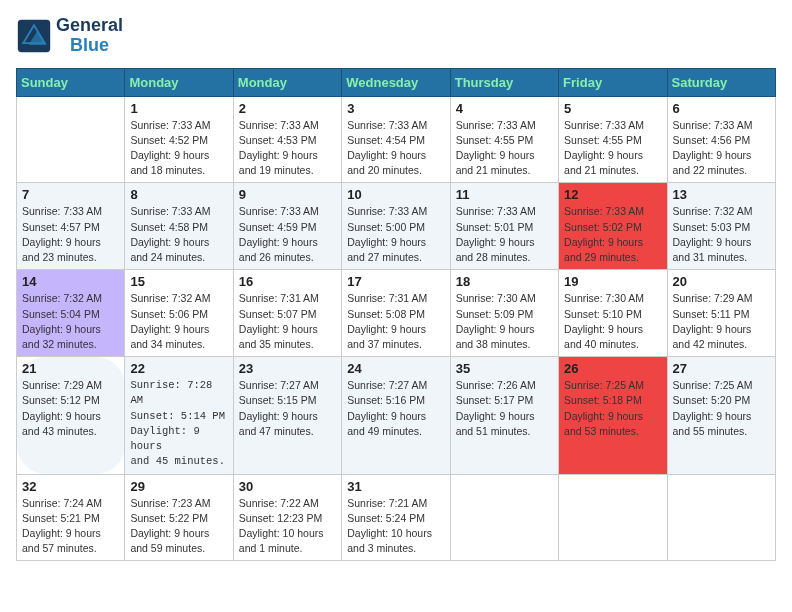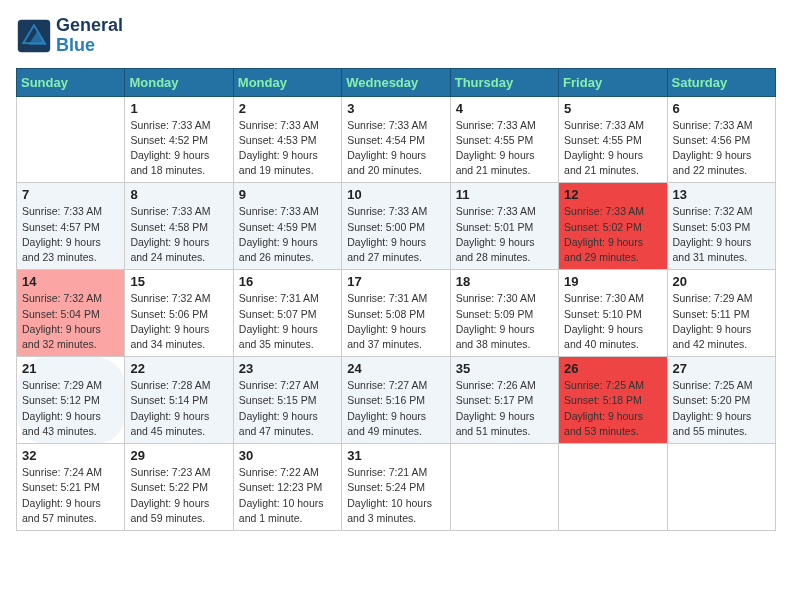--- a/index.html
+++ b/index.html
@@ -19,20 +19,21 @@
     .logo {
       display: flex;
       align-items: center;
       gap: 4px;
     }
     .logo-text {
       font-size: 18px;
       font-weight: bold;
       color: #1a3a5c;
       line-height: 1.1;
+      text-align: center;
     }
     .logo-text span {
       color: #2980b9;
     }
     .logo-icon {
       width: 36px;
       height: 36px;
     }
     .title-block {
       text-align: right;
@@ -211,21 +212,21 @@
         </td>
         <td style="background: rgb(240, 245, 250);">
           <span class="day-number">13</span>
           <div class="day-info" style="white-space: pre-line;">Sunrise: 7:32 AM
 Sunset: 5:03 PM
 Daylight: 9 hours
 and 31 minutes.</div>
         </td>
       </tr>
       <tr>
-        <td style="background: #fca5a5; margin-top: 36px;">
+        <td style="background: #c4b5fd; margin-top: 36px;">
           <span class="day-number">14</span>
           <div class="day-info" style="white-space: pre-line;">Sunrise: 7:32 AM
 Sunset: 5:04 PM
 Daylight: 9 hours
 and 32 minutes.</div>
         </td>
         <td style="background: rgb(255, 255, 255);">
           <span class="day-number">15</span>
           <div class="day-info" style="white-space: pre-line;">Sunrise: 7:32 AM
 Sunset: 5:06 PM
@@ -271,21 +272,21 @@
       <tr>
         <td style="background: rgb(240, 245, 250); border-radius: 29px;">
           <span class="day-number">21</span>
           <div class="day-info" style="white-space: pre-line;">Sunrise: 7:29 AM
 Sunset: 5:12 PM
 Daylight: 9 hours
 and 43 minutes.</div>
         </td>
         <td style="background: rgb(240, 245, 250);">
           <span class="day-number">22</span>
-          <div class="day-info" style="white-space: pre-line;">Sunrise: 7:28 AM
+          <div class="day-info" style="white-space: pre-line; font-family: Liberation Mono, monospace;">Sunrise: 7:28 AM
 Sunset: 5:14 PM
 Daylight: 9 hours
 and 45 minutes.</div>
         </td>
         <td style="background: rgb(240, 245, 250);">
           <span class="day-number">23</span>
           <div class="day-info" style="white-space: pre-line;">Sunrise: 7:27 AM
 Sunset: 5:15 PM
 Daylight: 9 hours
 and 47 minutes.</div>

